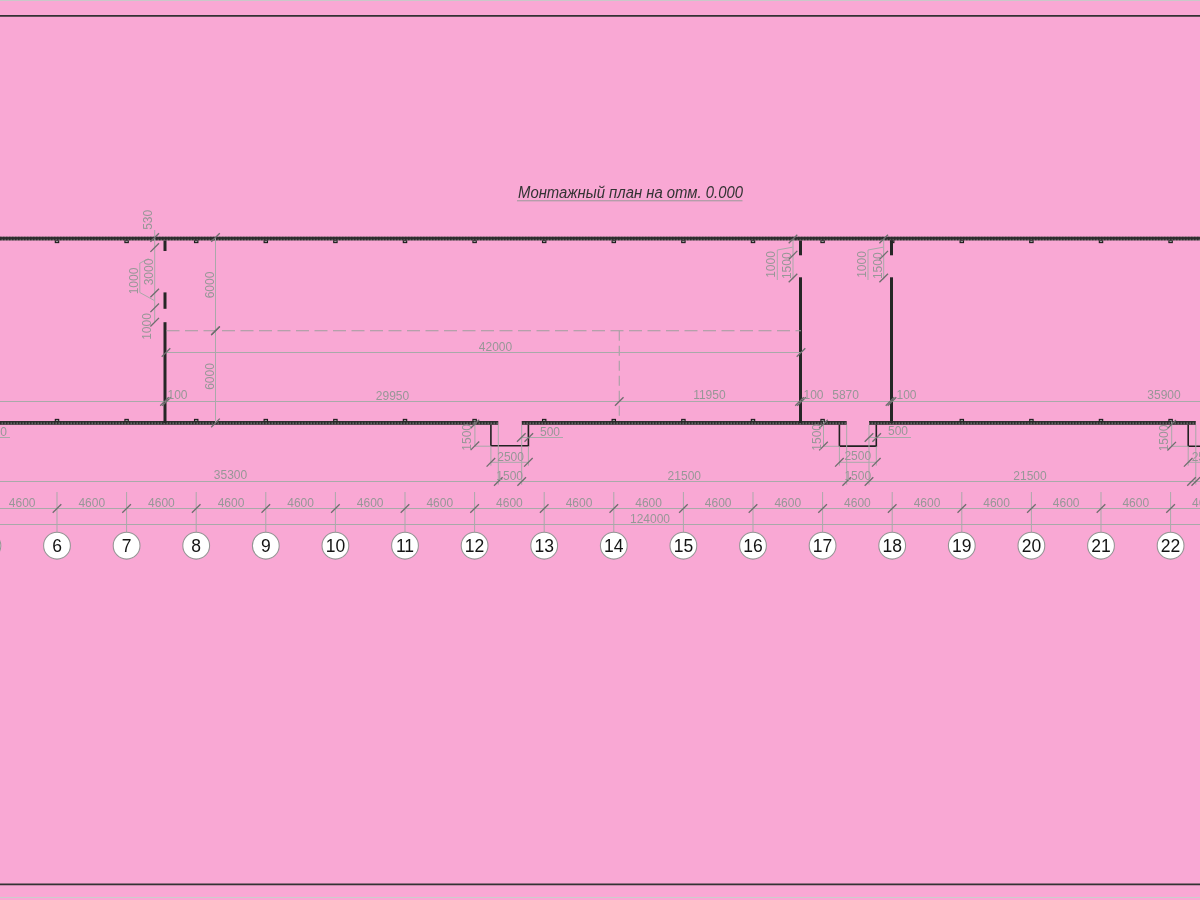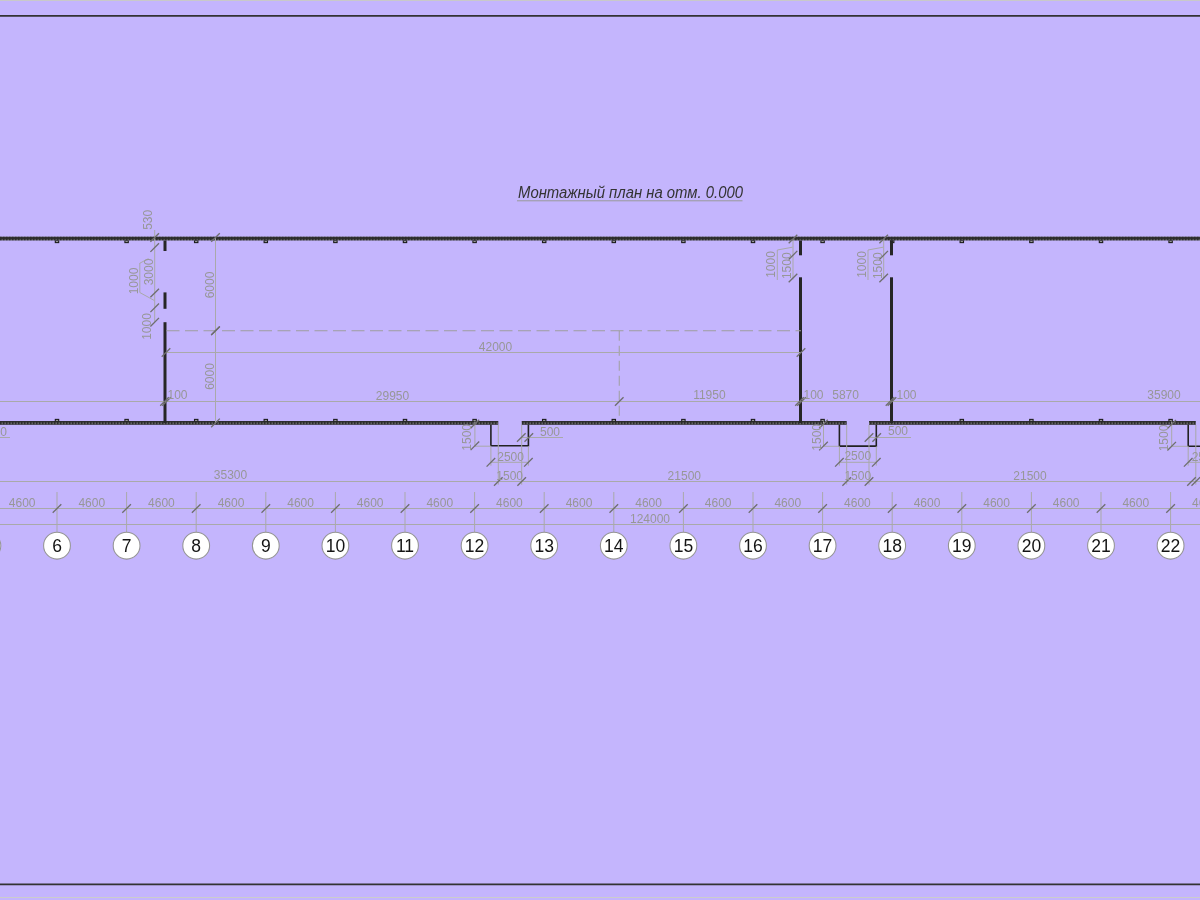--- a/index.html
+++ b/index.html
@@ -1,15 +1,15 @@
 <!DOCTYPE html>
 <html><head><meta charset="utf-8">
 <style>
   html,body{margin:0;padding:0;background:#fff;}
-  #page{position:relative;width:1200px;height:900px;overflow:hidden;background:#c4b5fd;
+  #page{position:relative;width:1200px;height:900px;overflow:hidden;background:#f9a8d4;
         font-family:"Liberation Sans",sans-serif;}
   svg text{font-family:"Liberation Sans",sans-serif;}
 </style></head>
 <body>
 <div id="page">
 <svg width="1200" height="900" viewBox="0 0 1200 900">
 <defs>
 <pattern id="hb" width="3" height="3.9" patternUnits="userSpaceOnUse">
   <rect width="3" height="3.9" fill="#2c2c2c"></rect>
   <rect x="1.7" y="1.3" width="0.9" height="1.8" fill="#8a8a8a"></rect>

